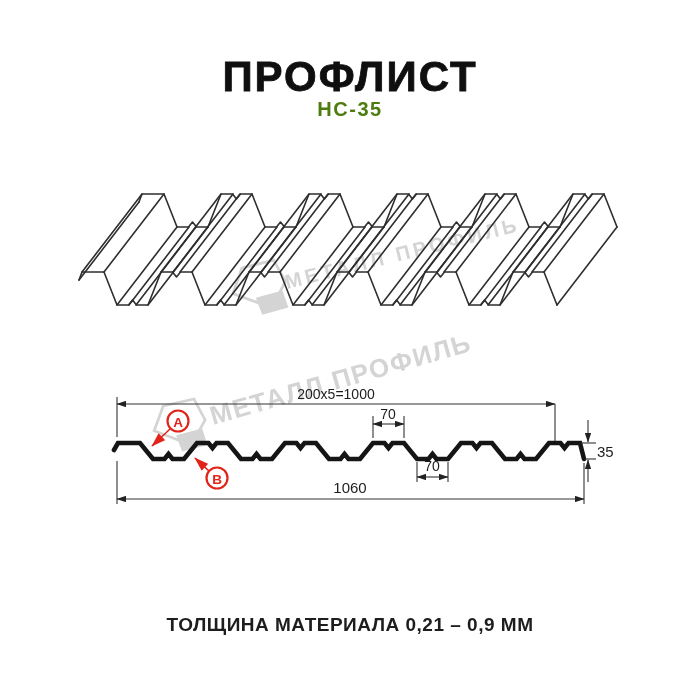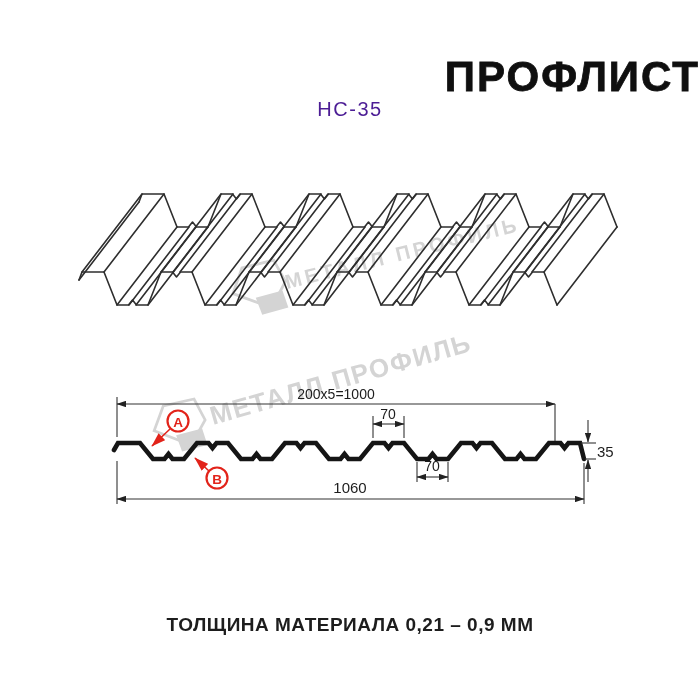--- a/index.html
+++ b/index.html
@@ -1,22 +1,22 @@
 <!DOCTYPE html>
 <html><head>
 <meta charset="utf-8">
 <style>
   html,body{margin:0;padding:0;background:#fff;}
   .page{position:relative;width:700px;height:700px;background:#ffffff;overflow:hidden;
         font-family:"Liberation Sans",sans-serif;}
-  .title{position:absolute;top:53px;left:0;right:0;text-align:right;
+  .title{position:absolute;top:53px;left:0;right:0;text-align:center;
          font-size:42px;font-weight:bold;letter-spacing:2px;color:#0f0f0f;
          -webkit-text-stroke:0.8px #0f0f0f;}
   .subtitle{position:absolute;top:98px;left:0;right:0;text-align:center;
-            font-size:20px;font-weight:normal;letter-spacing:1.5px;color:#4c1d95;}
+            font-size:20px;font-weight:bold;letter-spacing:1.5px;color:#4d7c0f;}
   .footer{position:absolute;top:614px;left:0;right:0;text-align:center;
           font-size:19px;font-weight:600;letter-spacing:0.5px;color:#1d1d1d;}
   svg.art{position:absolute;left:0;top:0;width:700px;height:700px;}
   .wm-outline{fill:none;stroke:#d4d4d4;stroke-width:4.5px;}
   .wm-solid{fill:#d4d4d4;stroke:none;}
   .wm-text{fill:#d4d4d4;font-weight:bold;font-family:"Liberation Sans",sans-serif;}
   .prof2d{fill:none;stroke:#151515;stroke-width:4.6px;stroke-linejoin:miter;stroke-linecap:round;}
   .prof3d{fill:none;stroke:#2e2e2e;stroke-width:1.6px;stroke-linejoin:round;stroke-linecap:round;}
   .dl{stroke:#333;stroke-width:1.1px;fill:none;}
   .dt{font-size:14px;fill:#1d1d1d;font-family:"Liberation Sans",sans-serif;}

